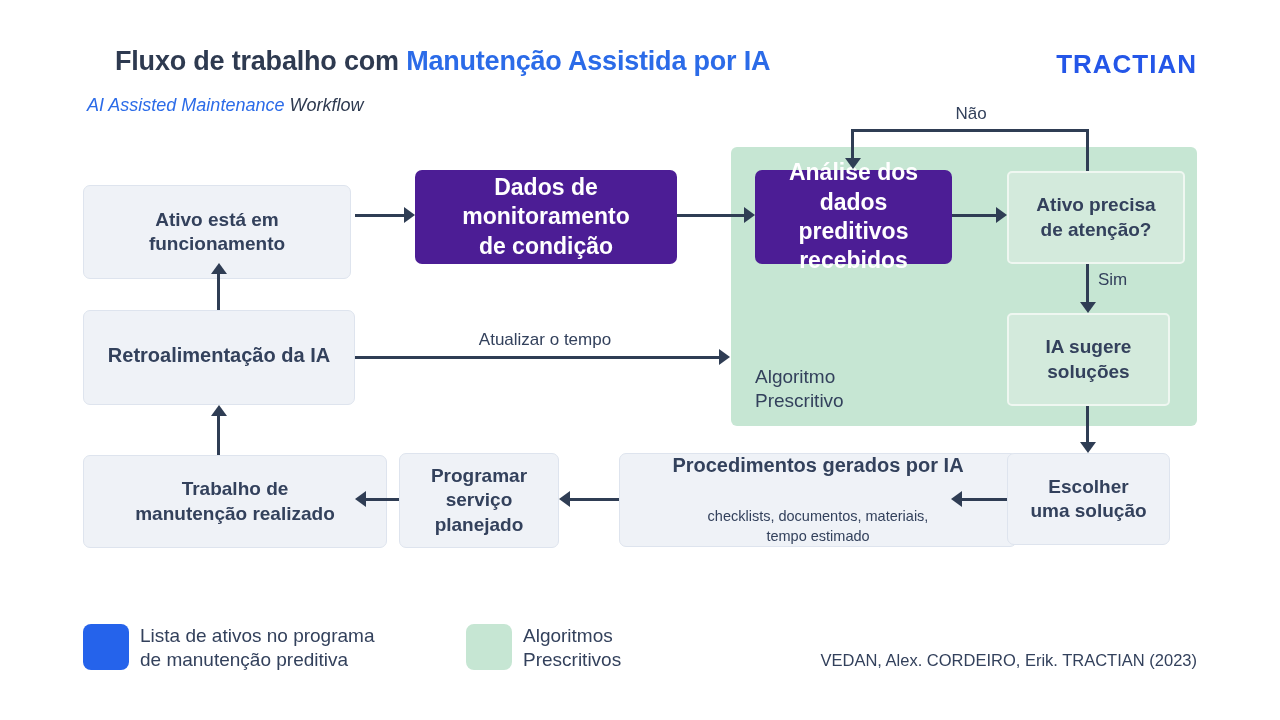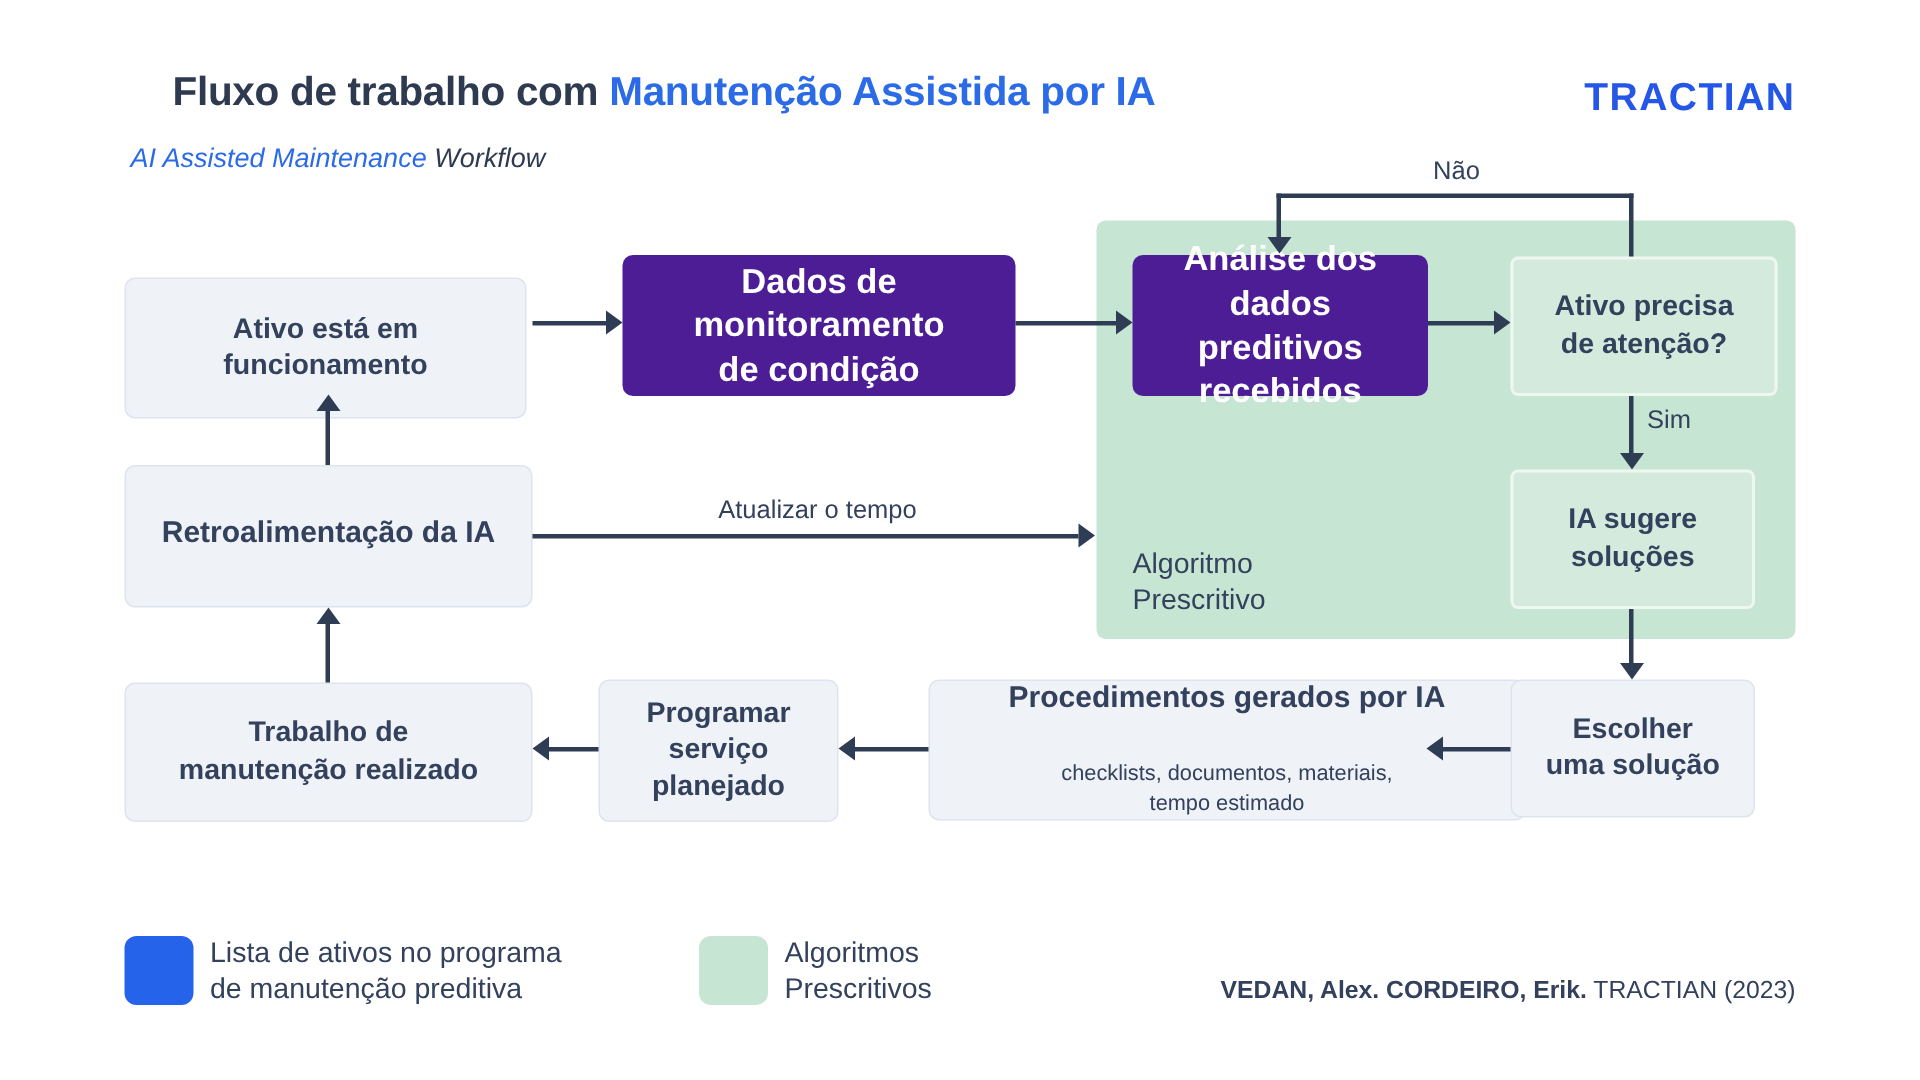--- a/index.html
+++ b/index.html
@@ -37,21 +37,21 @@
   .box .box-title { font-weight:700; font-size:20px; display:block; margin-bottom:4px; }
   .box .box-sub   { font-weight:400; font-size:14.5px; line-height:1.35; display:block; white-space:pre-line; }
 
   
   #node-ativo          { left:83px;  top:169px; width:268px; height:94px;margin-top:16px; }
   #node-dados          { left:415px; top:170px; width:262px; height:94px; }
   #node-analise        { left:755px; top:170px; width:197px; height:94px; }
   #node-precisa        { left:1007px;top:171px; width:178px; height:93px; }
   #node-retro          { left:83px;  top:310px; width:272px; height:95px; }
   #node-sugere         { left:1007px;top:313px; width:163px; height:93px; }
-  #node-trabalho       { left:83px;  top:455px; width:272px; height:93px; }
+  #node-trabalho       { left:83px;  top:455px; width:304px; height:93px; }
   #node-programar      { left:399px; top:453px; width:160px; height:95px; }
   #node-procedimentos  { left:619px; top:453px; width:398px; height:94px; }
   #node-escolher       { left:1007px;top:453px; width:163px; height:92px; }
 
   
   .line { position:absolute; background:#2F3D54; }
   .hline { height:3px; }
   .vline { width:3px; }
   .head { position:absolute; width:0; height:0; }
   .head.right { border-top:8px solid transparent; border-bottom:8px solid transparent; border-left:11px solid #2F3D54; }
@@ -63,21 +63,21 @@
   .algoritmo-label { left:755px; top:365px; width:140px; font-size:19px; font-weight:500; line-height:1.25; white-space:pre-line; }
 
   
   .swatch { position:absolute; width:46px; height:46px; border-radius:8px; }
   .swatch-blue  { left:83px;  top:624px; background:#2563EB; }
   .swatch-green { left:466px; top:624px; background:#C6E6D3; }
   .legend-label { position:absolute; font-size:19px; font-weight:500; line-height:1.25; color:#33415C; white-space:pre-line; }
   #legend-label-1 { left:140px; top:624px; }
   #legend-label-2 { left:523px; top:624px; }
   .credit { left:700px; top:651px; width:497px; text-align:right; font-size:16.5px; color:#33415C; }
-  .credit .b { font-weight:700; }
+  .credit .b { font-weight:400; }
 </style>
 </head>
 <body>
 
 <div class="abs title">
   <span>Fluxo de trabalho com </span><span class="blue">Manutenção Assistida por IA</span>
 </div>
 <div class="abs subtitle">
   <span class="blue">AI Assisted Maintenance </span><span>Workflow</span>
 </div>

